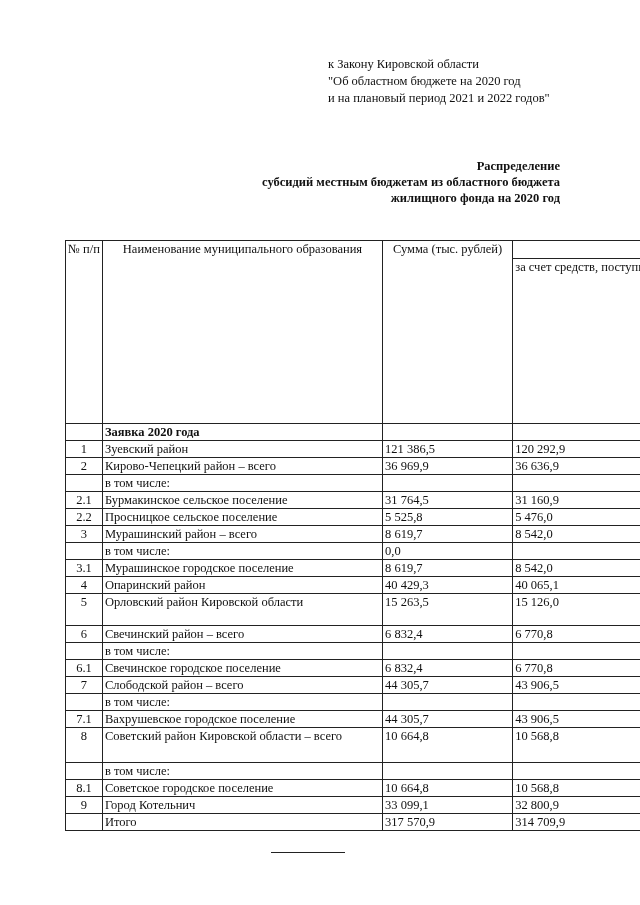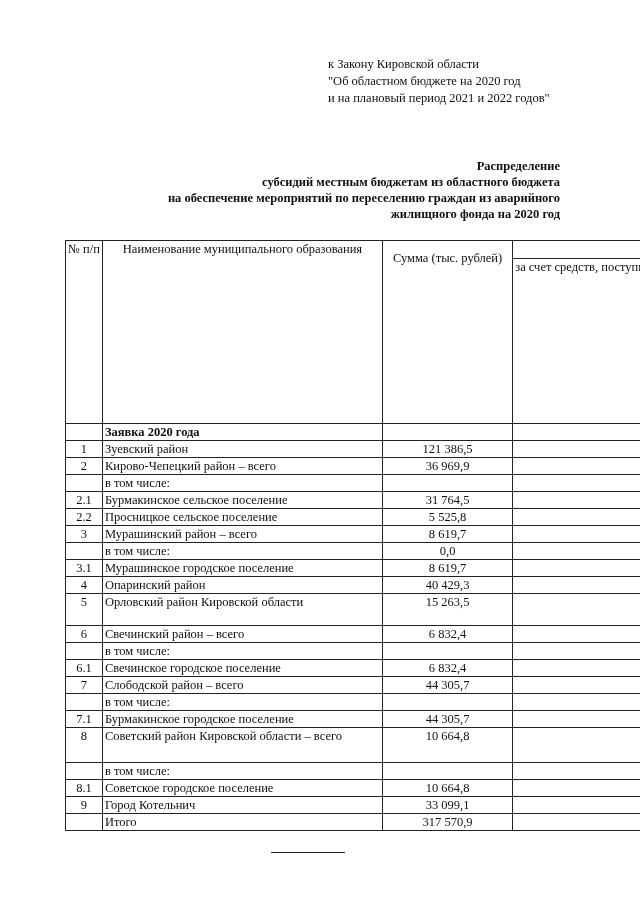--- a/index.html
+++ b/index.html
@@ -28,21 +28,21 @@
     border: 1.3px solid #222; padding: 0 2px; vertical-align: top;
     overflow: hidden; white-space: nowrap;
   }
   col.c1 { width: 39px; }
   col.c2 { width: 202px; }
   col.c3 { width: 74px; }
   col.c4 { width: 102px; }
   td.hdr { text-align: center; white-space: normal; line-height: 16.5px; margin-top: 48px; }
   td.num { text-align: center; }
   td.name { text-align: left; padding-left: 3px; }
-  td.val { text-align: center; }
+  td.val { }
   td.bold { font-weight: bold; }
   tr.h1 td { height: 16px; }
   tr.h2 td { height: 164px; }
   tr.r td { height: 16px; }
   tr.r2 td { height: 31px; }
   tr.r3 td { height: 34px; }
   .wrap { white-space: normal; }
 
   .endline {
     position: absolute; left: 271px; top: 852px; width: 74px; height: 0;
@@ -54,36 +54,35 @@
 
 <div class="appendix">
   <div>к Закону Кировской области</div>
   <div>"Об областном бюджете на 2020 год</div>
   <div>и на плановый период 2021 и 2022 годов"</div>
 </div>
 
 <div class="title">
   <div>Распределение</div>
   <div>субсидий местным бюджетам из областного бюджета</div>
-  <div>на обеспечение мероприятий по переселению граждан из аварийного</div>
   <div>жилищного фонда на 2020 год</div>
 </div>
 
 <table class="grid">
   <colgroup>
     <col class="c1">
       <col class="c2">
       <col class="c3">
       <col class="c4">
   </colgroup>
   <tbody>
       <tr class="h1">
     <td class="hdr" rowspan="2">№ п/п</td>
     <td class="hdr" rowspan="2">Наименование муниципального образования</td>
-    <td class="hdr" rowspan="2" style="padding:9px 10px;">Сумма (тыс. рублей)</td>
+    <td class="hdr" rowspan="2" style="padding:0 10px;">Сумма (тыс. рублей)</td>
     <td class="hdr" colspan="2">В том числе:</td>
   </tr>
   <tr class="h2">
     <td class="hdr">за счет средств, поступивших от государственной корпорации – Фонда содействия реформированию жилищно-коммунального хозяйства</td>
 
   </tr>
   <tr class="r">
     <td></td>
     <td class="name bold">Заявка 2020 года</td>
     <td></td>
@@ -190,21 +189,21 @@
   </tr>
   <tr class="r">
     <td class="num"></td>
     <td class="name">в том числе:</td>
     <td class="val"></td>
     <td class="val"></td>
 
   </tr>
   <tr class="r">
     <td class="num">7.1</td>
-    <td class="name">Бурмакинское городское поселение</td>
+    <td class="name">Вахрушевское городское поселение</td>
     <td class="val">44 305,7</td>
     <td class="val">43 906,5</td>
 
   </tr>
   <tr class="r3">
     <td class="num">8</td>
     <td class="name wrap" style="padding-right:40px;">Советский район Кировской области – всего</td>
     <td class="val">10 664,8</td>
     <td class="val">10 568,8</td>
 

